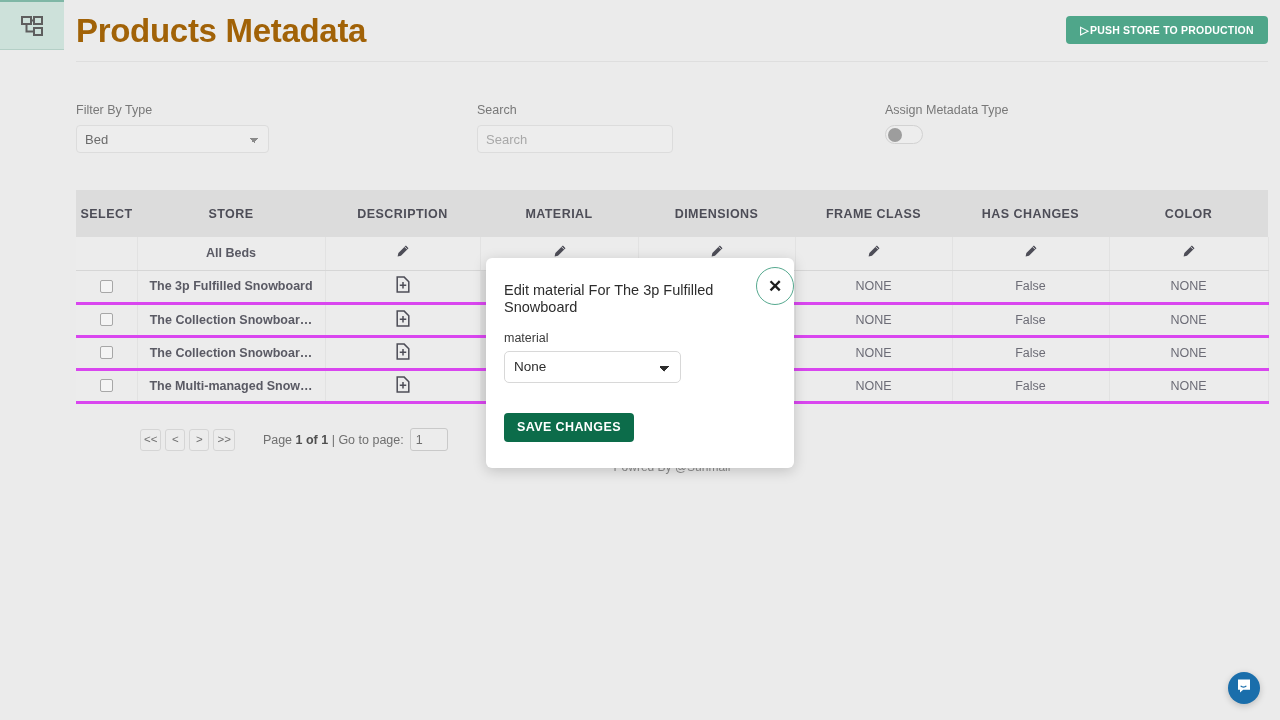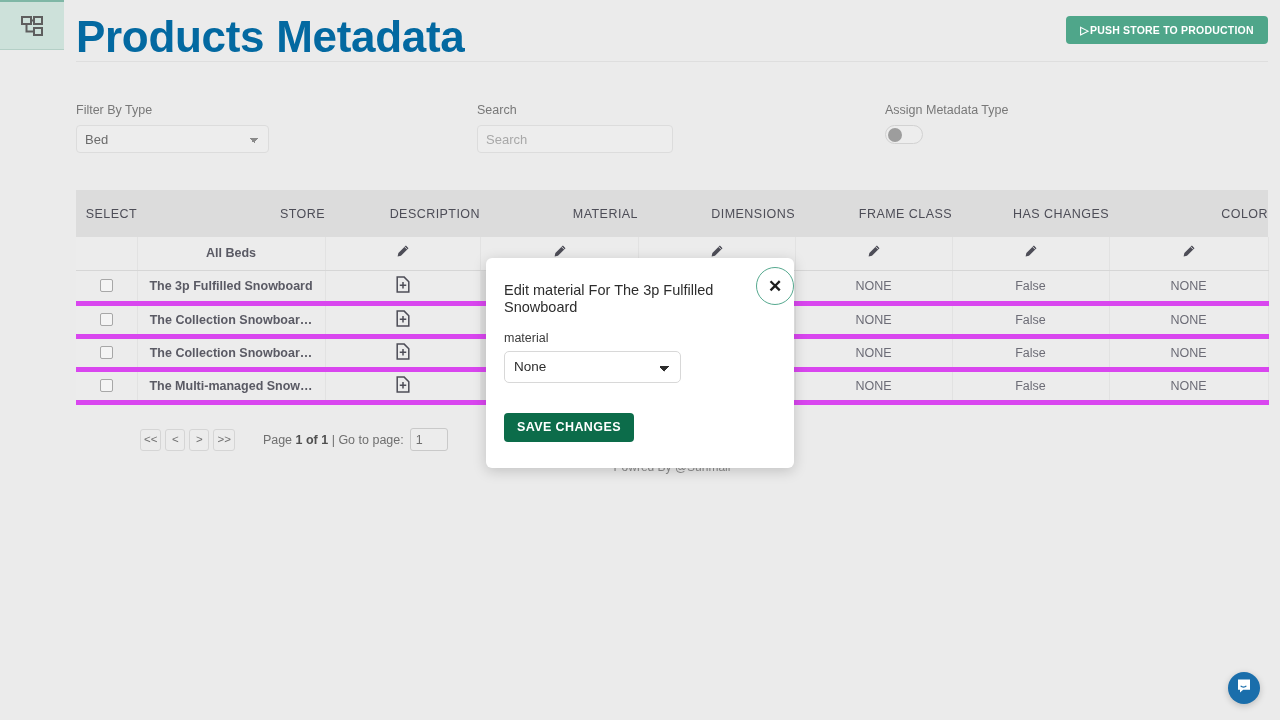--- a/index.html
+++ b/index.html
@@ -38,22 +38,22 @@
     background: #ebebeb;
   }
 
   .page-header {
     position: relative;
     height: 68px;
     padding: 0 12px 0 12px;
   }
   .page-title {
     position: absolute; left: 12px; top: 12px;
-    font-size: 44px; font-weight: bold;
-    color: #0369a1;
+    font-size: 33px; font-weight: bold;
+    color: #a16207;
     letter-spacing: -0.3px;
     margin: 0;
   }
   .push-btn {
     position: absolute; right: 12px; top: 16px;
     background: #4fa68a;
     color: #ffffff;
     border: none; border-radius: 4px;
     height: 28px;
     padding: 0 14px;
@@ -139,34 +139,34 @@
   }
   table.meta {
     width: 100%;
     border-collapse: collapse;
     table-layout: fixed;
   }
   table.meta thead th {
     background: #dcdcdc;
     color: #4d4d57;
     font-size: 12.5px;
-    font-weight: normal;
+    font-weight: bold;
     letter-spacing: 0.45px;
     height: 47px;
-    text-align: right;
+    text-align: center;
     border: none;
     padding: 0;
   }
   table.meta tbody td {
     height: 33px;
     text-align: center;
     font-size: 12.5px;
     color: #6c6c76;
     background: #ececec;
-    border-bottom: 5px solid #d946ef;
+    border-bottom: 3px solid #d946ef;
     border-right: 1px solid #e2e2e2;
     padding: 0;
   }
   table.meta tbody tr.bulk-row td {
     background: #ececec;
     border-bottom: 1px solid #d6d6d6;
   }
   table.meta tbody td.title-cell {
     font-weight: bold;
     color: #5a5a64;

